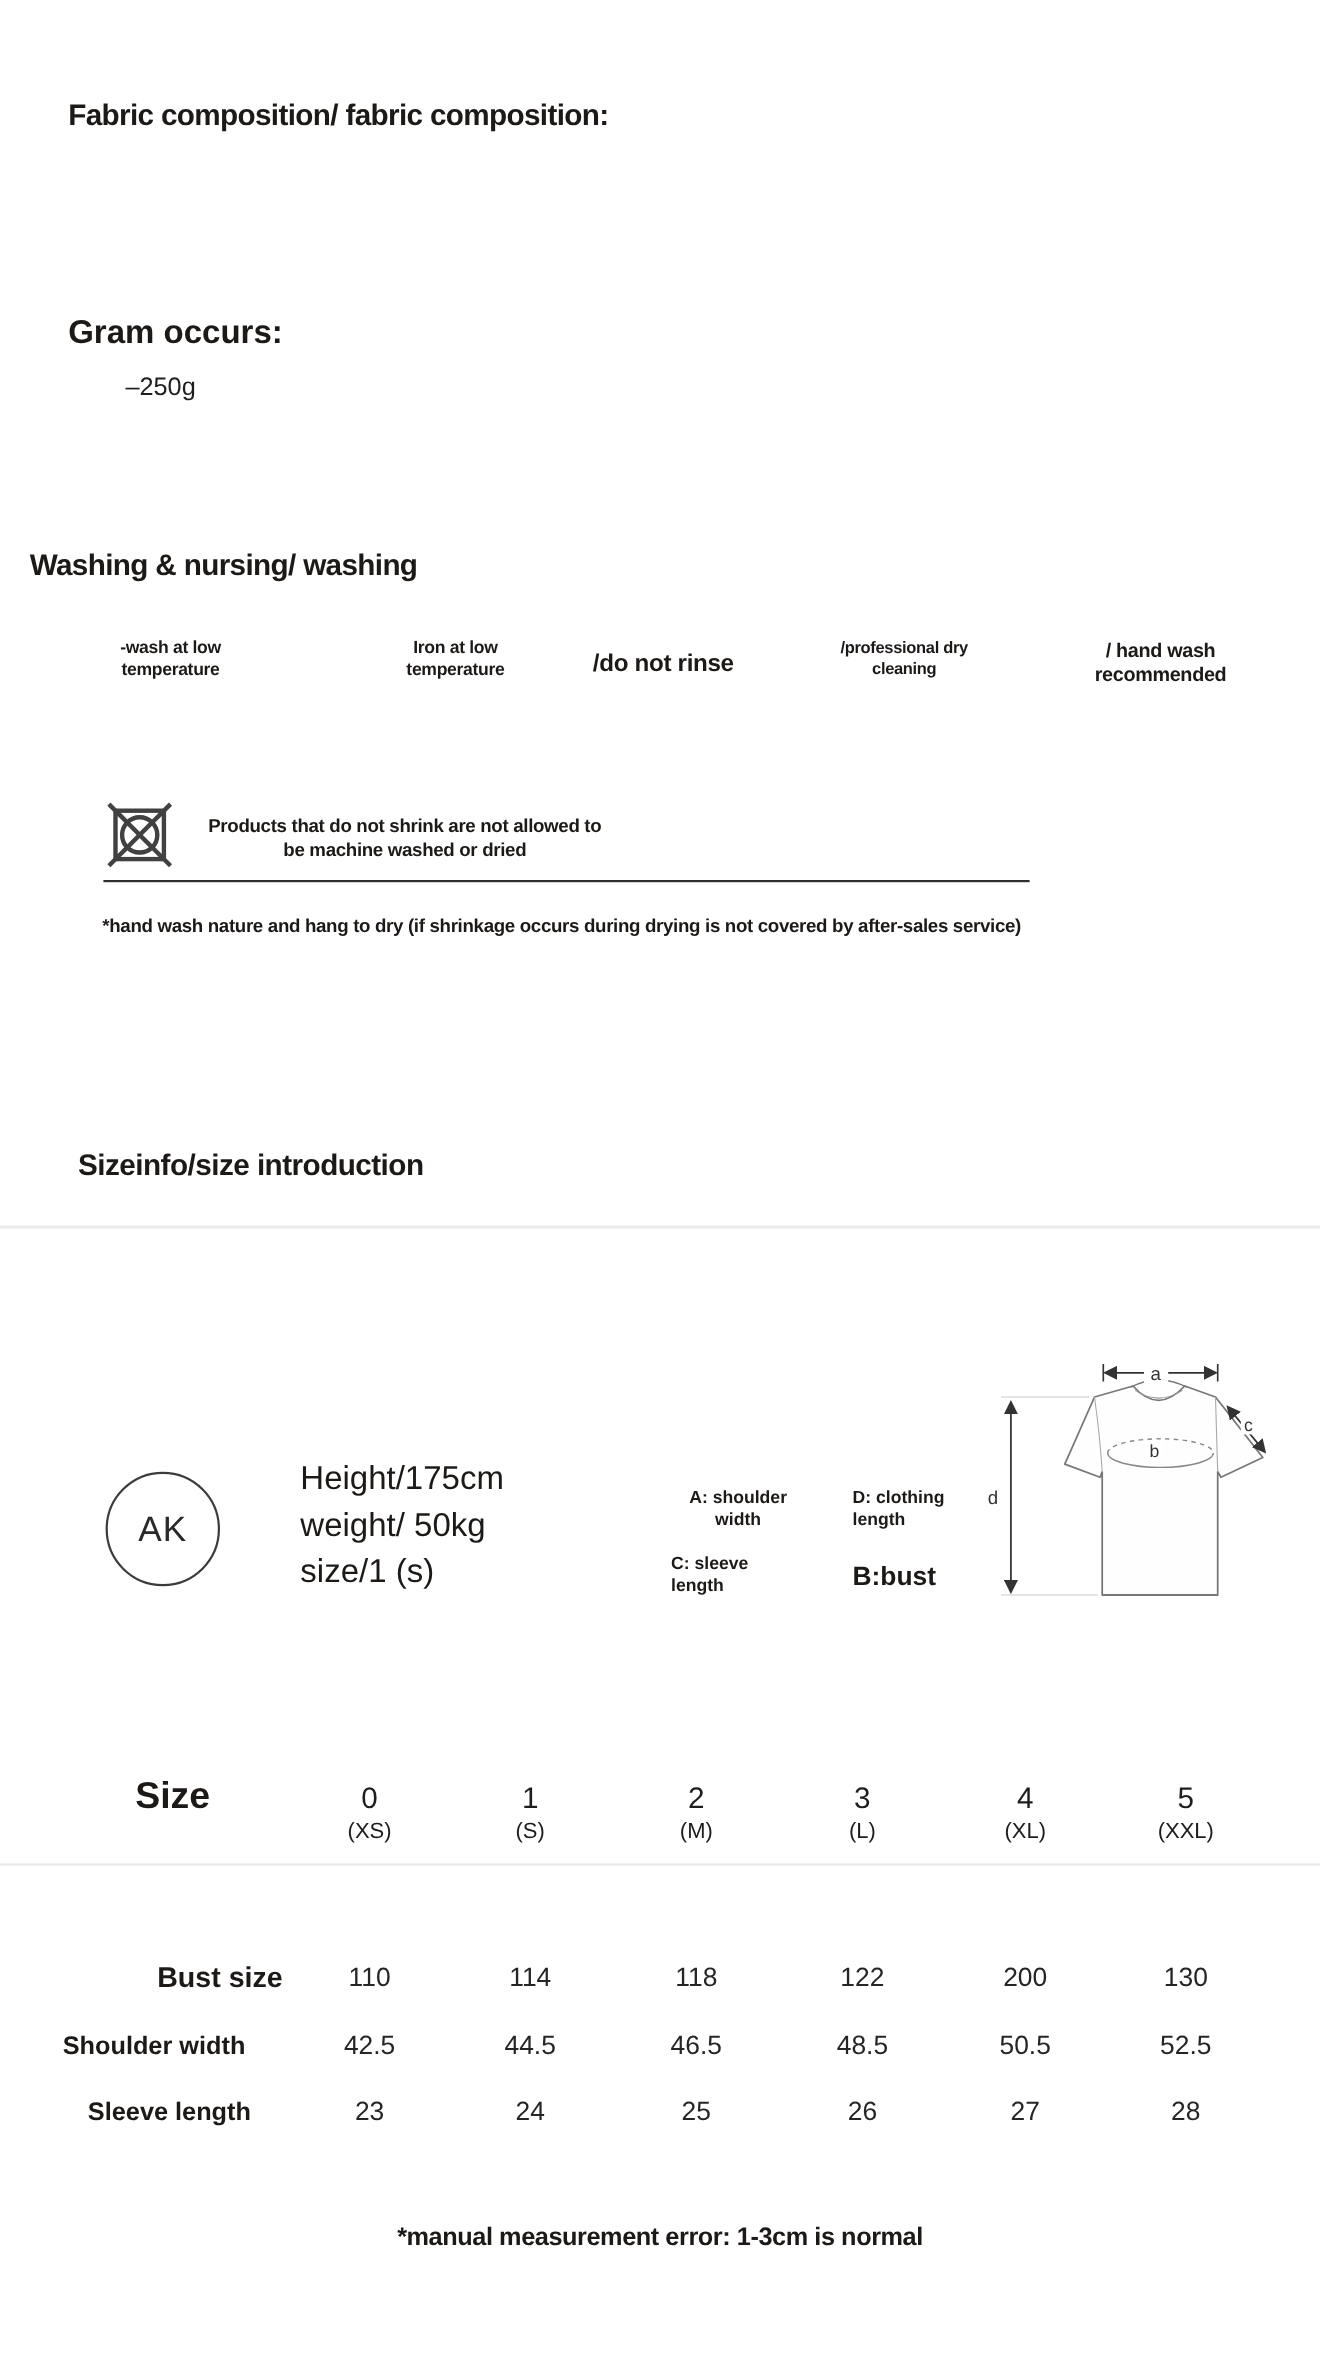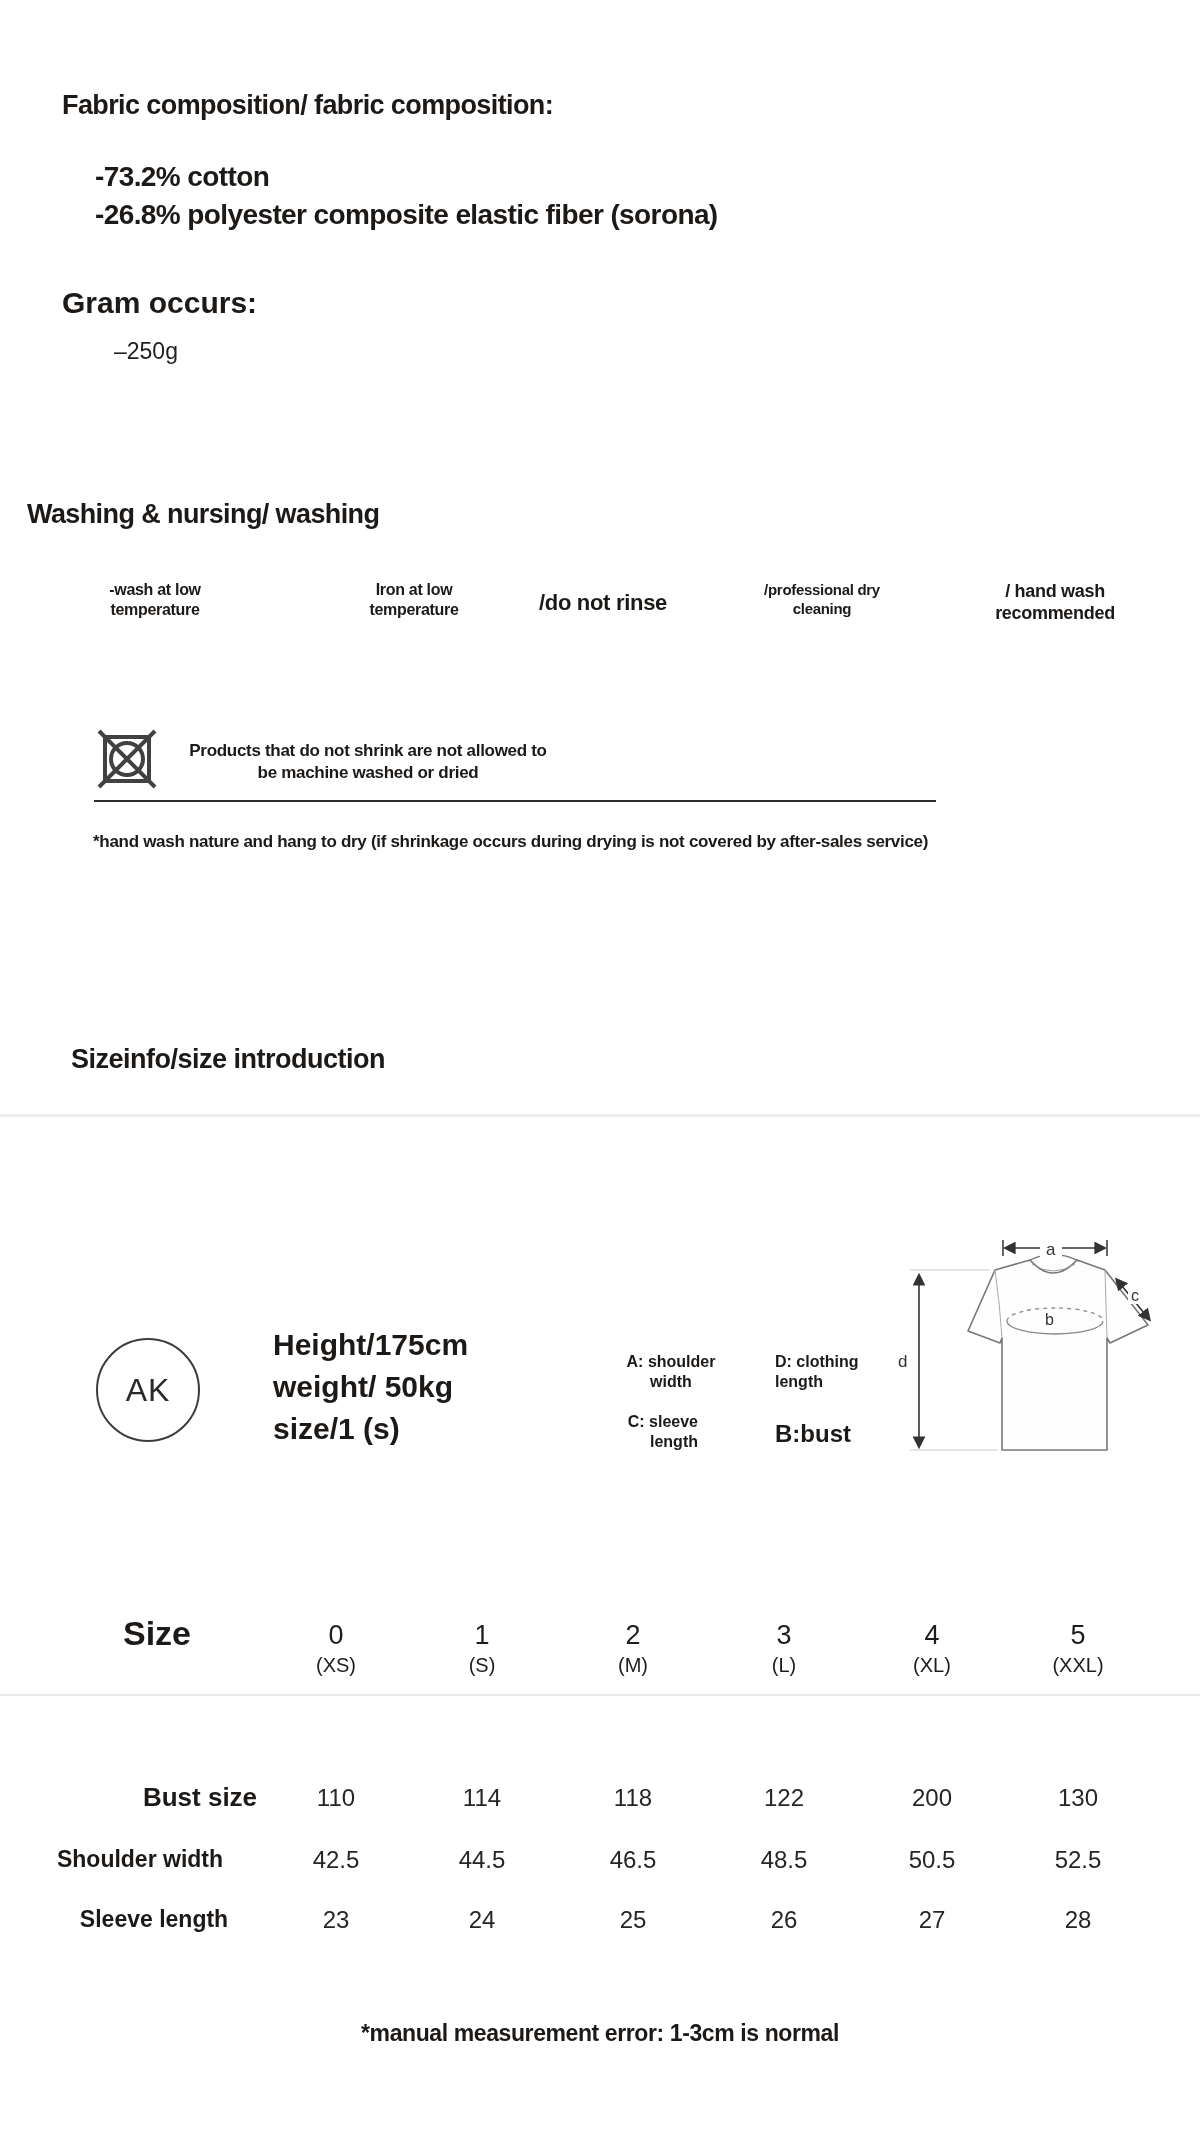--- a/index.html
+++ b/index.html
@@ -26,24 +26,24 @@
   .nowash-icon{left:96px;top:728px;width:62px;height:62px;}
   .shrink-note{left:188px;top:740px;width:360px;text-align:center;font-size:17px;
                font-weight:bold;line-height:22px;letter-spacing:-0.3px;}
   .dark-rule{left:94px;top:800px;width:842px;height:2px;background:#2e2e2e;}
   .handwash-note{left:93px;top:832px;font-size:17px;font-weight:bold;letter-spacing:-0.3px;white-space:nowrap;}
   
   .sizeinfo-heading{left:71px;top:1044px;font-size:27px;font-weight:bold;letter-spacing:-0.5px;}
   .light-rule{left:0;top:1114px;width:1200px;height:3px;background:#ededed;}
   .model-circle{left:96px;top:1338px;width:100px;height:100px;border:2px solid #3c3c3c;border-radius:50%;
                 display:flex;align-items:center;justify-content:center;font-size:32px;color:#2a2a2a;letter-spacing:1px;}
-  .model-info{left:273px;top:1324px;font-size:30px;font-weight:bold;line-height:42px;}
+  .model-info{left:273px;top:1324px;font-size:30px;font-weight:normal;line-height:42px;}
   .mlabel{position:absolute;font-size:16px;font-weight:bold;line-height:20px;}
   .label-a{left:671px;top:1352px;transform:translateX(-50%);width:120px;text-align:center;}
-  .label-c{left:638px;top:1412px;transform:translateX(-50%);width:120px;text-align:right;}
+  .label-c{left:670px;top:1412px;transform:translateX(-50%);width:120px;text-align:left;}
   .label-d{left:775px;top:1352px;width:110px;}
   .label-b{left:775px;top:1420px;font-size:24px;font-weight:bold;}
   .diagram{left:890px;top:1226px;}
   
   .size-header-label{left:157px;top:1614px;transform:translateX(-50%);font-size:34px;font-weight:bold;}
   .size-col{position:absolute;top:1620px;transform:translateX(-50%);text-align:center;}
   .size-col .num{font-size:27px;color:#1d1d1d;}
   .size-col .sub{font-size:20px;color:#1d1d1d;margin-top:3px;}
   .cc0{left:336px;} .cc1{left:482px;} .cc2{left:633px;} .cc3{left:784px;} .cc4{left:932px;} .cc5{left:1078px;}
   .table-rule{left:0;top:1694px;width:1200px;height:2px;background:#e9e9e9;}
@@ -58,24 +58,20 @@
   .footer-note{left:0;top:2020px;width:1200px;text-align:center;font-size:23px;
                font-weight:bold;letter-spacing:-0.4px;}
   svg text{font-family:"Liberation Sans", sans-serif;}
 </style>
 </head>
 <body>
 
 <div id="page">
 
   <div class="abs fabric-heading">Fabric composition/ fabric composition:</div>
-  <div class="abs fabric-items">
-    <div>-73.2% cotton</div>
-    <div>-26.8% polyester composite elastic fiber (sorona)</div>
-  </div>
 
   <div class="abs gram-heading">Gram occurs:</div>
   <div class="abs gram-value">–250g</div>
 
   <div class="abs wash-heading">Washing &amp; nursing/ washing</div>
   <div class="wash-item wi1">-wash at low temperature</div>
   <div class="wash-item wi2">Iron at low temperature</div>
   <div class="wash-item wi3">/do not rinse</div>
   <div class="wash-item wi4">/professional dry cleaning</div>
   <div class="wash-item wi5">/ hand wash recommended</div>

